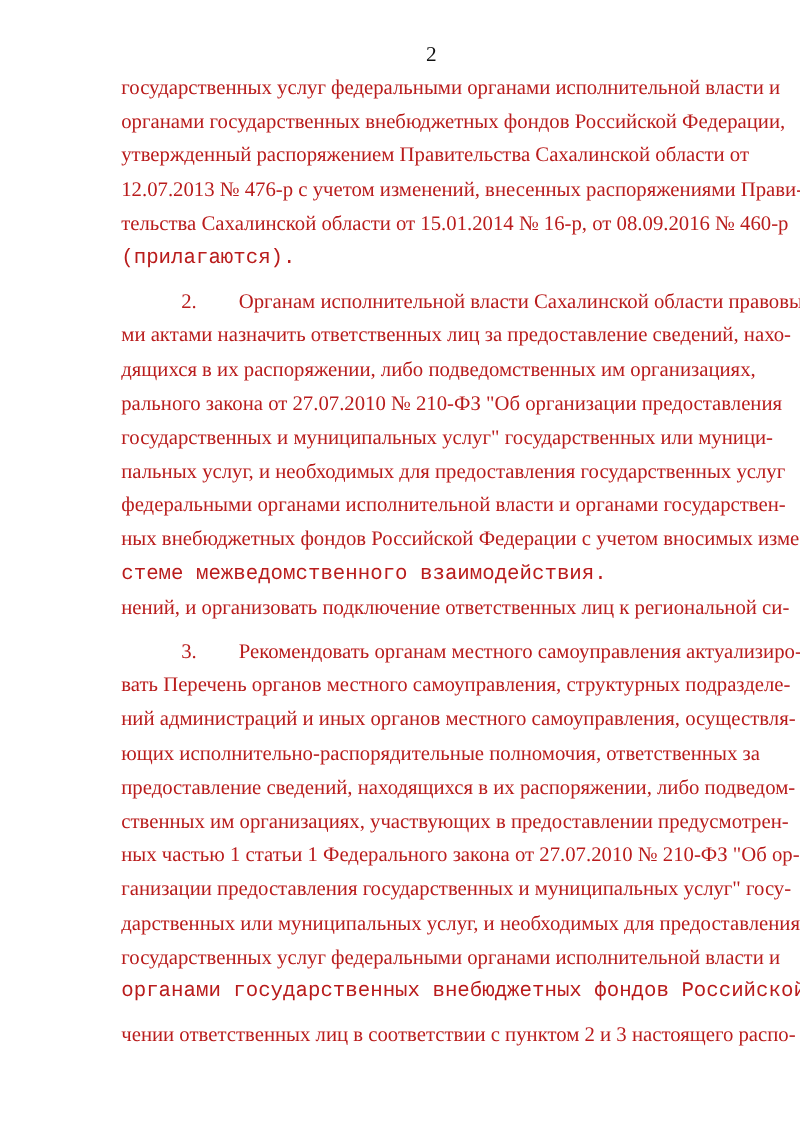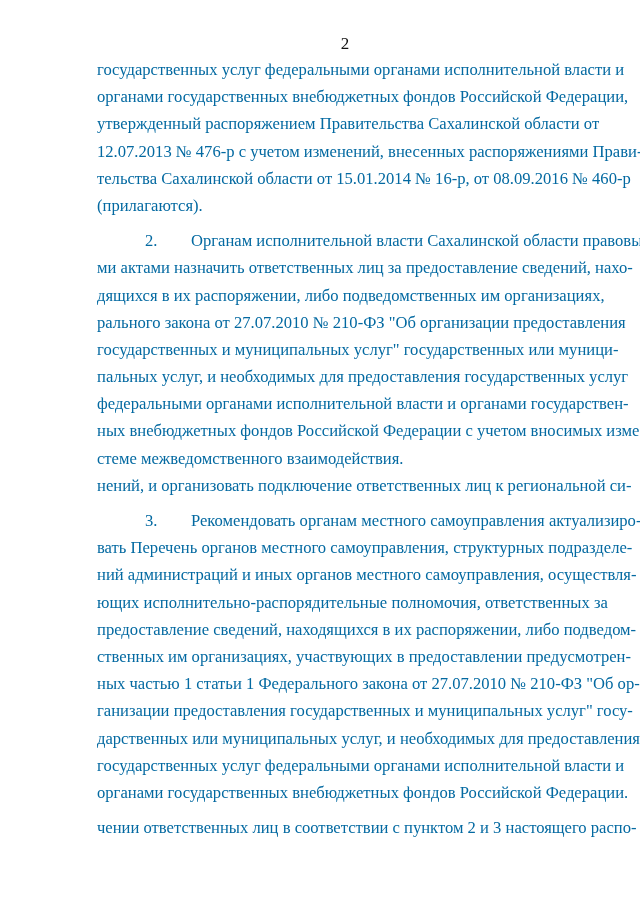--- a/index.html
+++ b/index.html
@@ -3,25 +3,25 @@
 <meta charset="utf-8">
 <style>
   html, body { margin: 0; padding: 0; background: #ffffff; }
   body { width: 640px; height: 905px; position: relative; overflow: hidden; }
   .page-number {
     position: absolute; top: 34px; left: 0; width: 690px; text-align: center;
     font-family: "Liberation Serif", serif; font-size: 17px; color: #111;
   }
   .text {
     position: absolute; top: 56px; left: 97px; width: 501px;
-    font-family: "Liberation Serif", serif; font-size: 16.6px; color: #0369a1;
+    font-family: "Liberation Serif", serif; font-size: 16.6px; color: #b91c1c;
     line-height: 27.2px;
   }
   .line { display: block; height: 27.2px; white-space: nowrap; text-align: justify; text-align-last: justify; }
-  .line.last { text-align-last: left; }
+  .line.last { text-align-last: left; font-family: Liberation Mono, monospace; }
   .para-gap { height: 8px; }
   .indent { padding-left: 48px; }
   .num { display: inline-block; width: 46px; }
 </style>
 </head>
 <body>
 
 <div class="page-number">2</div>
 
 <div class="text" id="body">

